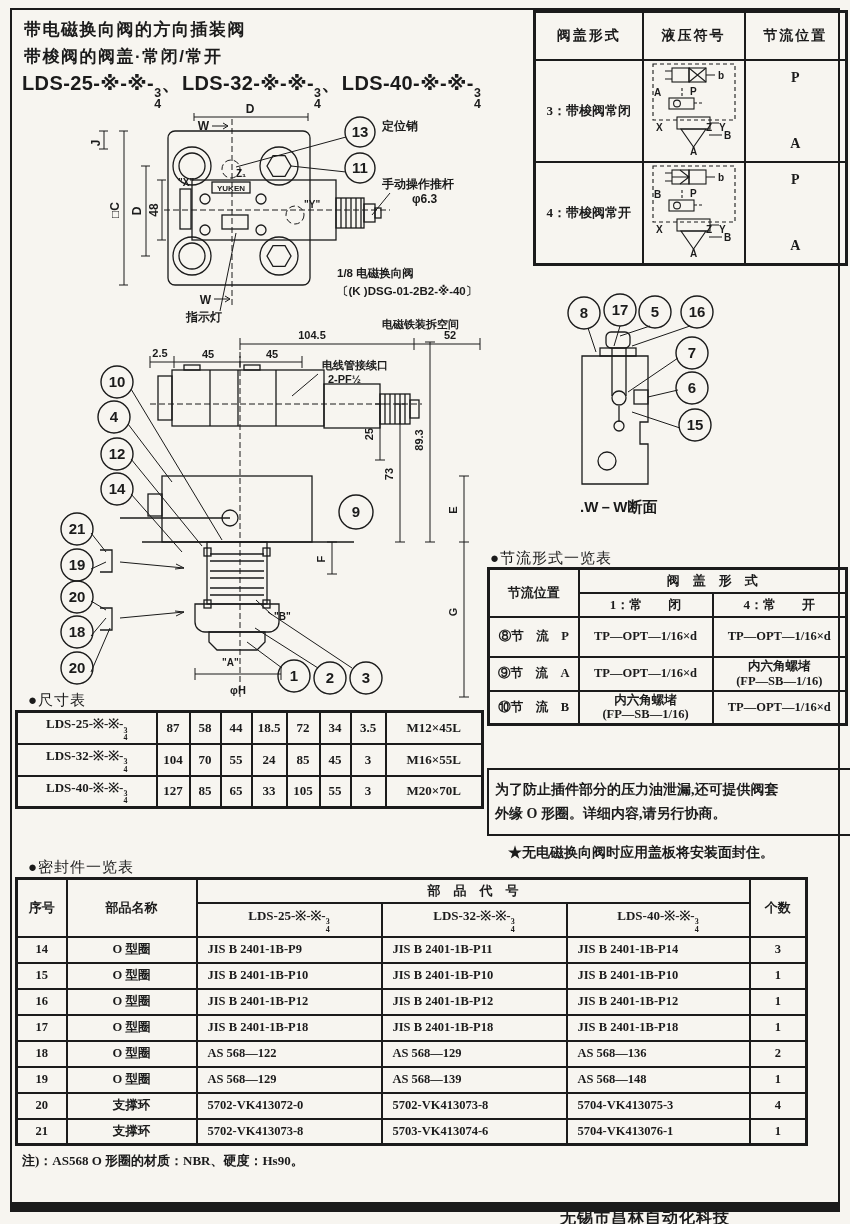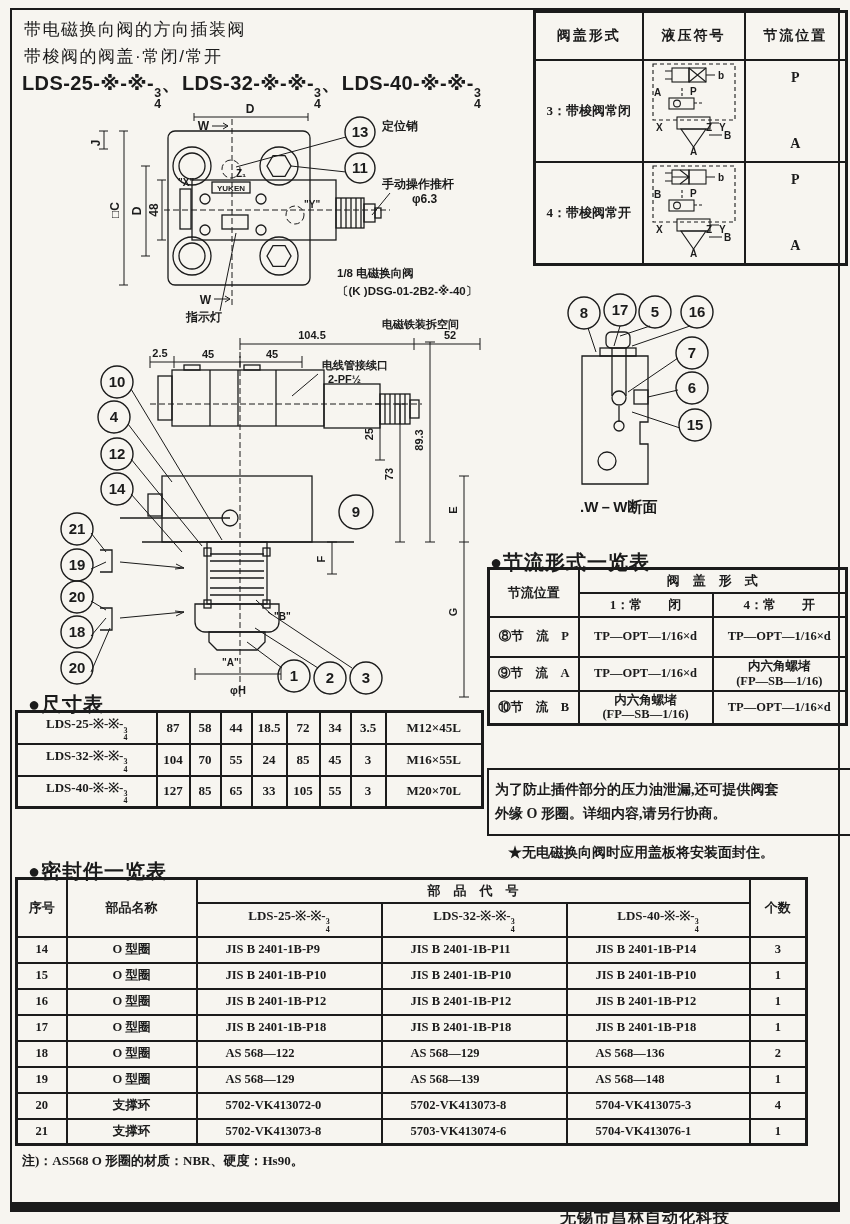--- a/index.html
+++ b/index.html
@@ -1,42 +1,42 @@
 <!DOCTYPE html>
 <html><head>
 <meta charset="utf-8">
 <style>
   html,body{margin:0;padding:0;}
   body{width:850px;height:1224px;position:relative;background:#f7f5f0;color:#1b1b1b;
        font-family:"Liberation Sans","DejaVu Sans",sans-serif;overflow:hidden;}
   .abs{position:absolute;}
   .frame{left:10px;top:8px;width:826px;height:1194px;border:2px solid #1b1b1b;}
   .botbar{left:10px;top:1202px;width:830px;height:10px;background:#1b1b1b;}
-  .t1{font-size:17px;font-weight:normal;letter-spacing:1.5px;}
+  .t1{font-size:17px;font-weight:bold;letter-spacing:1.5px;}
   .models{font-size:20px;font-weight:bold;letter-spacing:.4px;}
   .frac{display:inline-flex;flex-direction:column;align-items:center;line-height:.92;
         font-size:.62em;font-weight:bold;vertical-align:-.55em;}
-  .heading{font-size:20px;font-weight:bold;letter-spacing:1px;}
+  .heading{font-size:15px;font-weight:normal;letter-spacing:1px;}
   table{border-collapse:collapse;table-layout:fixed;}
   .tb{border:3px solid #1b1b1b;}
   .tb th,.tb td{border:2px solid #1b1b1b;text-align:center;vertical-align:middle;
         padding:0 2px;font-family:"Liberation Serif","DejaVu Serif",serif;}
   .tb th{font-weight:bold;}
   .covertab th{font-size:14px;letter-spacing:2px;}
   .covertab .ctlabel{font-size:13px;font-weight:bold;}
   .poswrap{display:flex;flex-direction:column;justify-content:space-between;align-items:center;
         height:82px;padding:6px 0;font-weight:bold;font-size:14px;}
   .throttab th{font-size:13px;}
   .throttab td{font-size:12.5px;font-weight:bold;}
   .l2 span{display:block;line-height:1.15;}
   .dimtab th{font-size:13px;}
   .dimtab td{font-size:13px;font-weight:bold;}
   .sealtab th{font-size:13px;}
   .sealtab td{font-size:12.5px;font-weight:600;}
-  .sealtab td.code{text-align:left;padding-left:28px;}
+  .sealtab td.code{text-align:left;padding-left:10px;}
   .notetext{font-size:13.5px;font-weight:bold;line-height:1.6;
         font-family:"Liberation Serif","DejaVu Serif",serif;}
   .boxed{border:2px solid #1b1b1b;padding:8px 6px;font-size:14px;font-weight:bold;line-height:1.7;
         font-family:"Liberation Serif","DejaVu Serif",serif;}
   .star{font-size:14px;font-weight:bold;font-family:"Liberation Serif","DejaVu Serif",serif;}
   .footnote{font-size:13px;font-weight:bold;font-family:"Liberation Serif","DejaVu Serif",serif;}
   .company{font-size:16px;font-weight:bold;letter-spacing:1px;}
   svg text{font-family:"Liberation Sans","DejaVu Sans",sans-serif;fill:#1b1b1b;}
 </style>
 </head>

